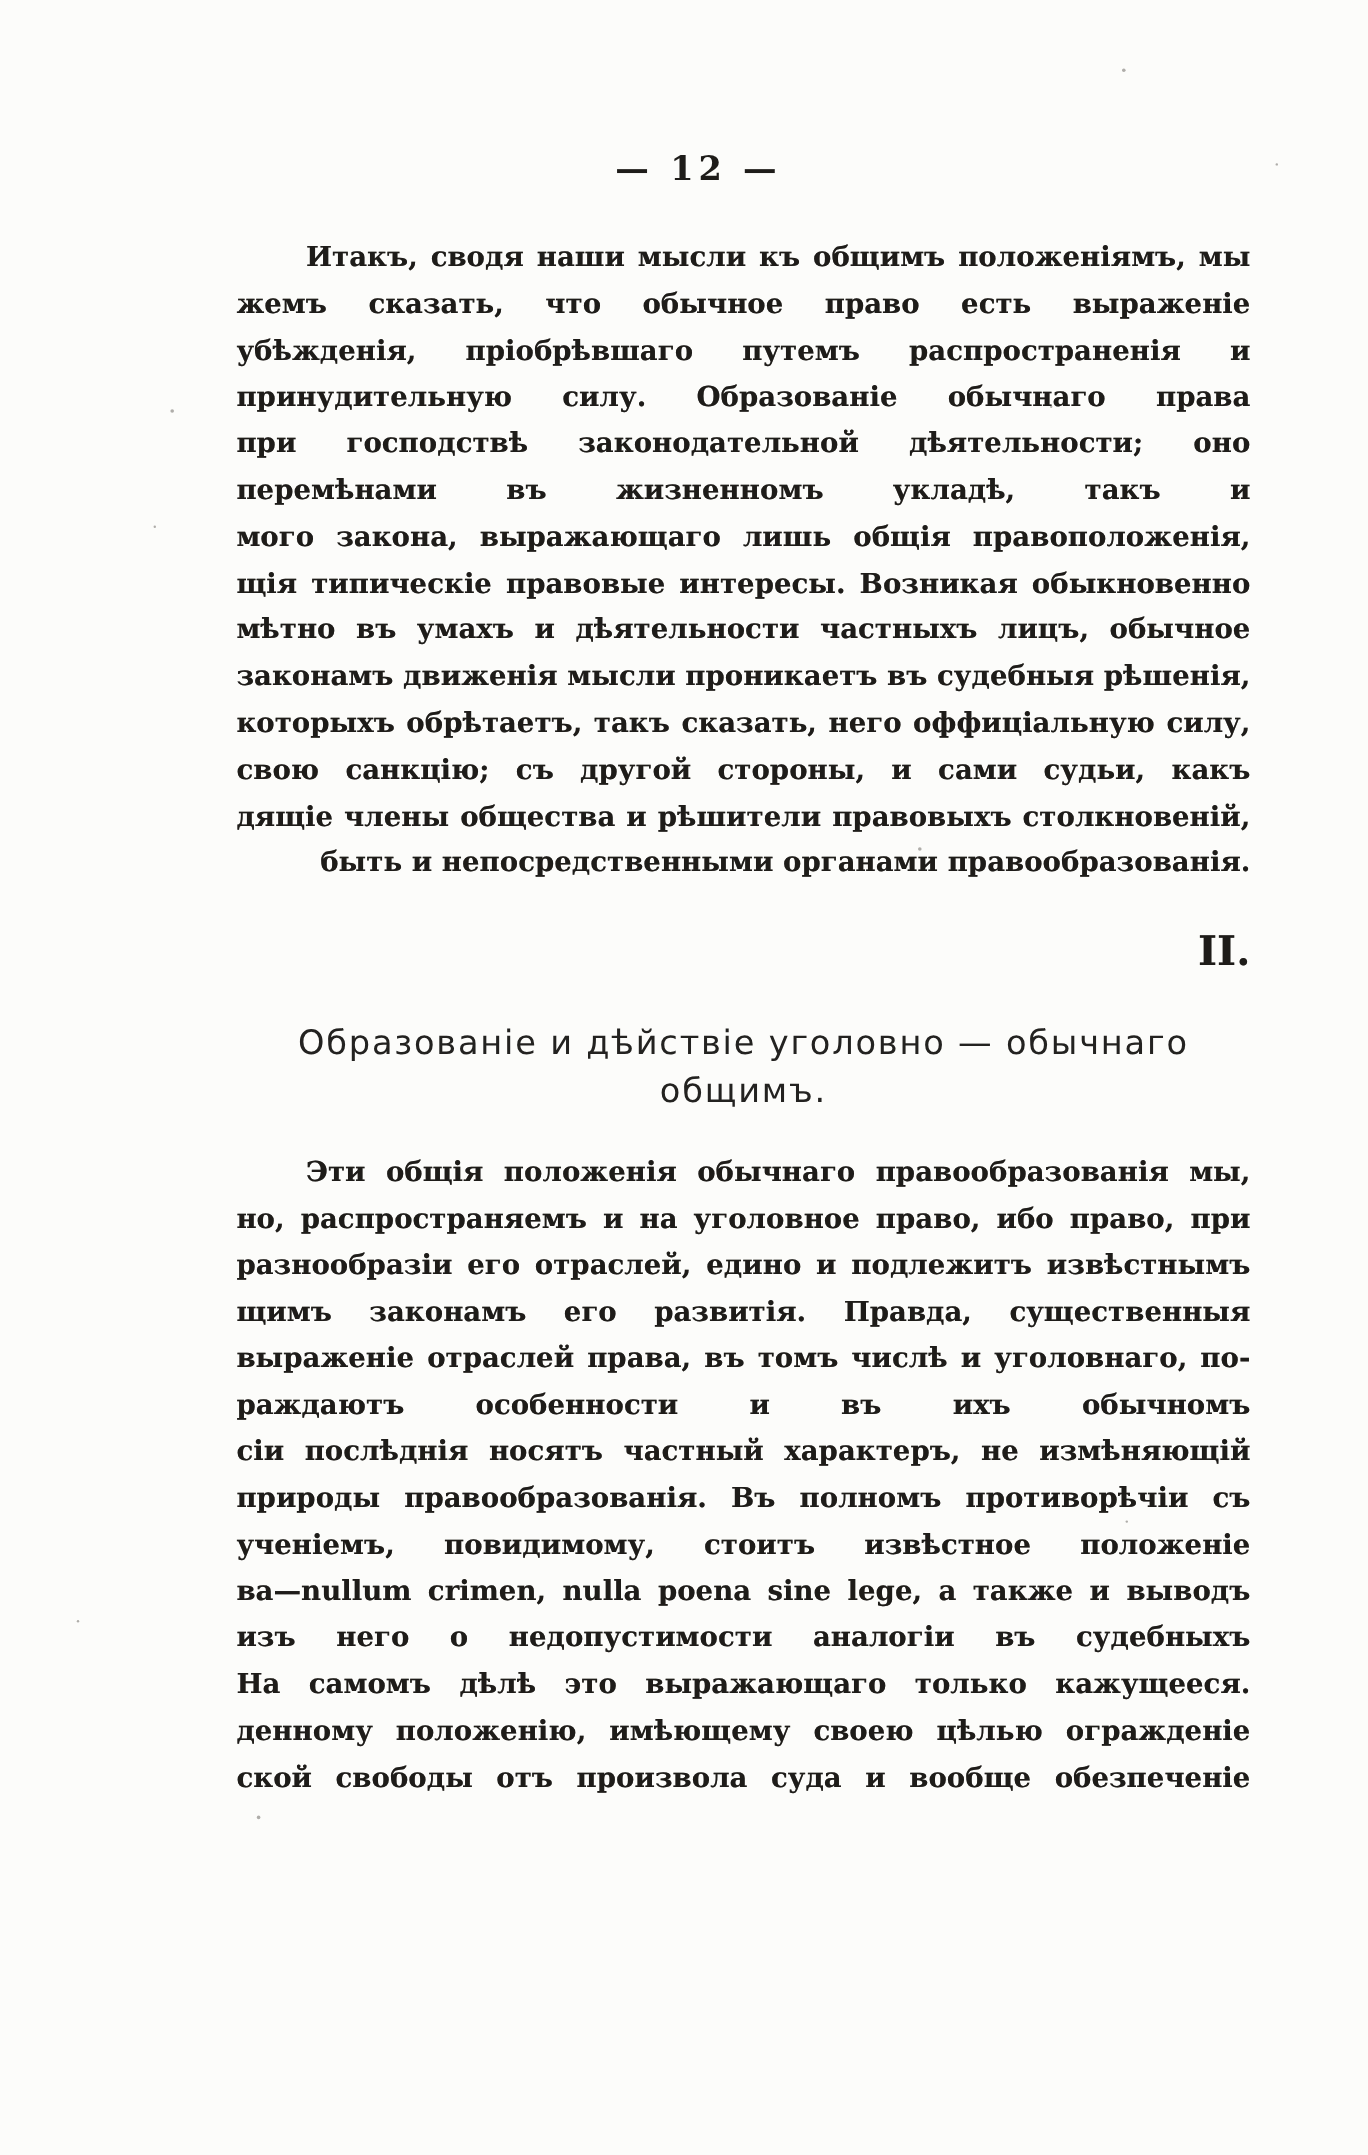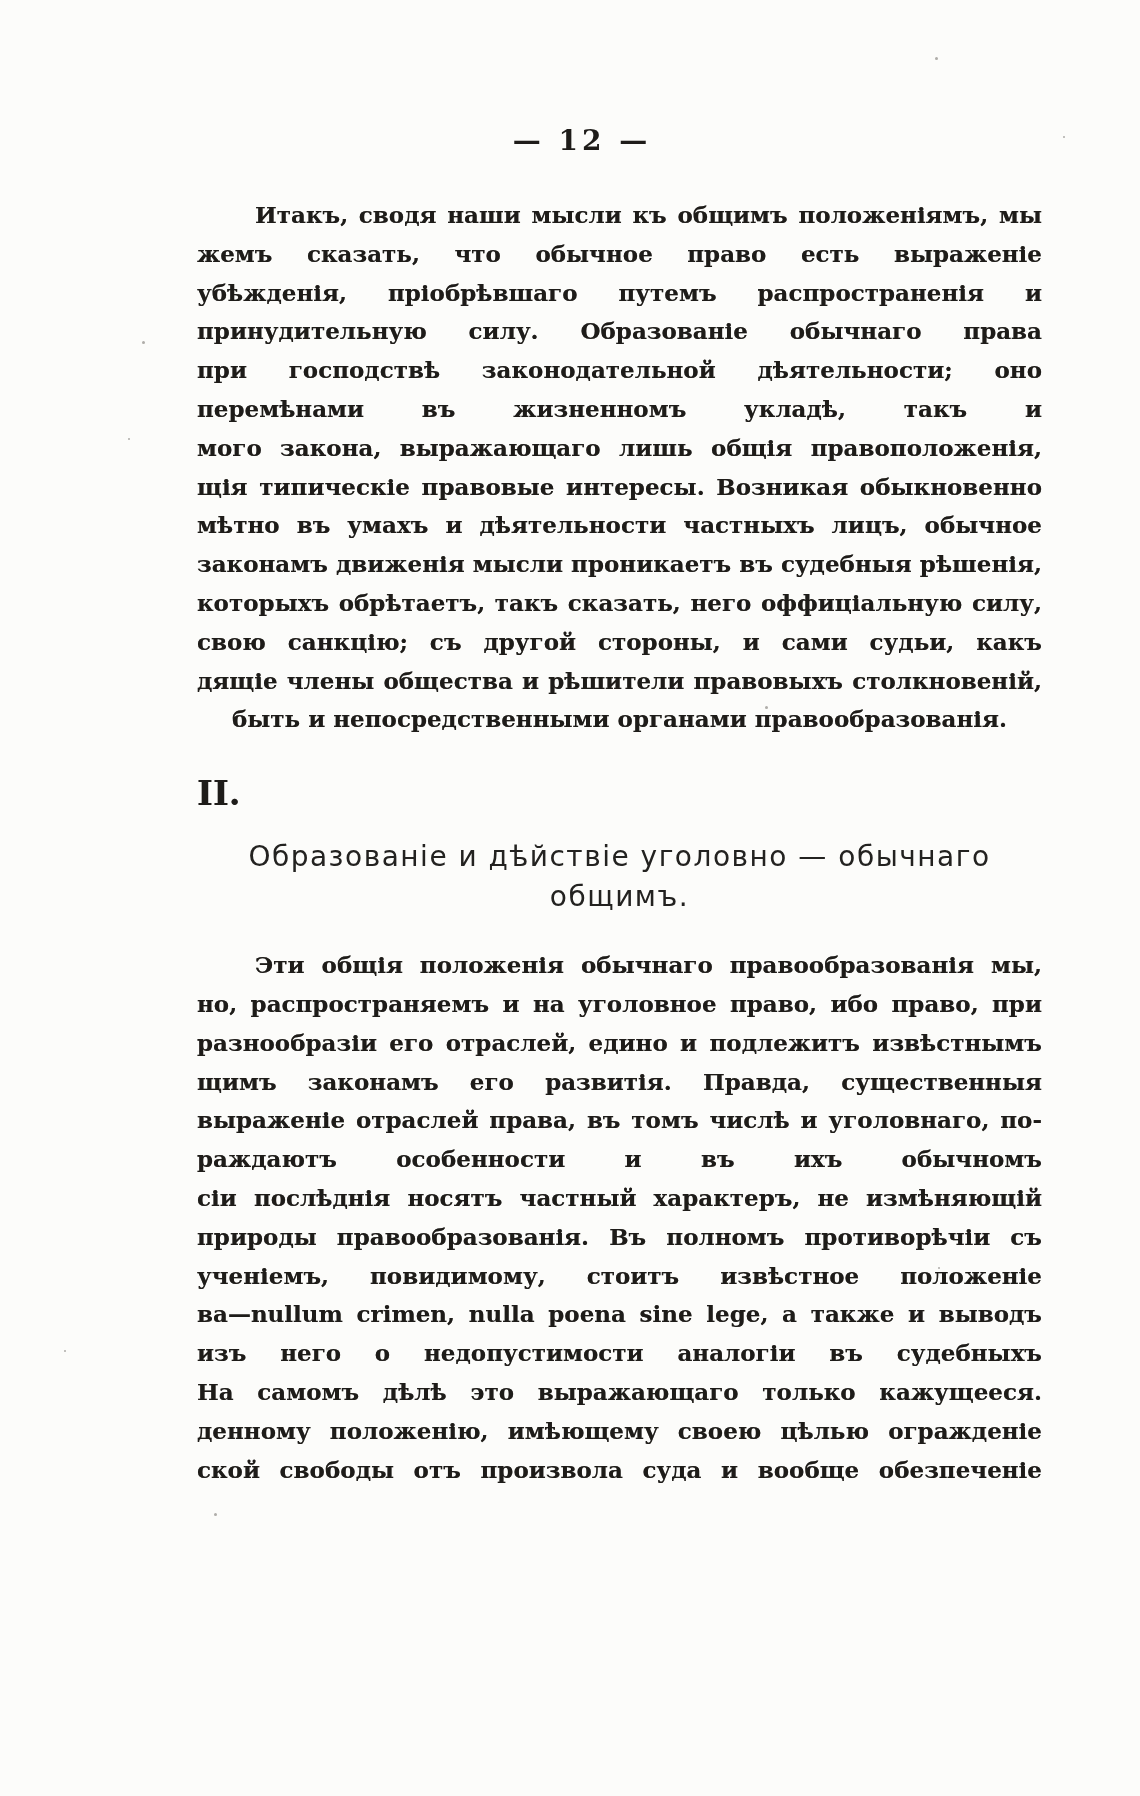--- a/index.html
+++ b/index.html
@@ -36,33 +36,33 @@
     text-align: justify;
     overflow: hidden;
     white-space: normal;
     text-shadow: 0 0 0.5px rgba(25,22,18,0.55);
   }
   .tline.justify::after {
     content: "";
     display: inline-block;
     width: 100%;
   }
-  .tline.noju { text-align: center; }
+  .tline.noju { text-align: right; }
   .tline.indent { text-indent: 58px; }
   .section-numeral {
     margin-top: 32px;
     height: 44px;
     line-height: 44px;
-    text-align: left;
+    text-align: right;
     font-size: 34px;
     font-weight: 700;
     text-shadow: 0 0 0.5px rgba(25,22,18,0.55);
   }
   .section-title {
-    margin-top: 22px;
+    margin-top: 34px;
     text-align: center;
     font-family: "DejaVu Sans", sans-serif;
     font-size: 28px;
     font-weight: 400;
     letter-spacing: 1.5px;
     color: #232220;
   }
   .section-title .t-line {
     height: 40px;
     line-height: 40px;

